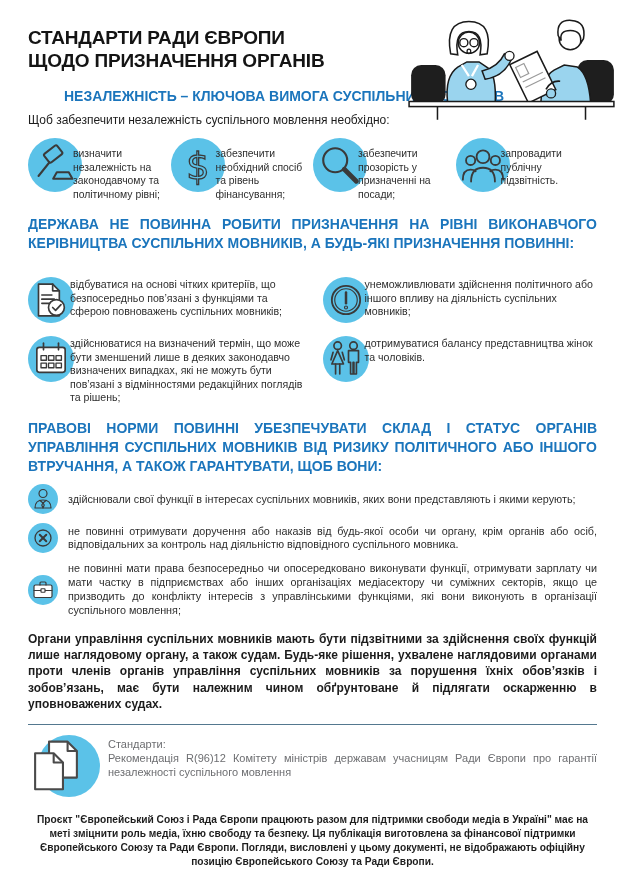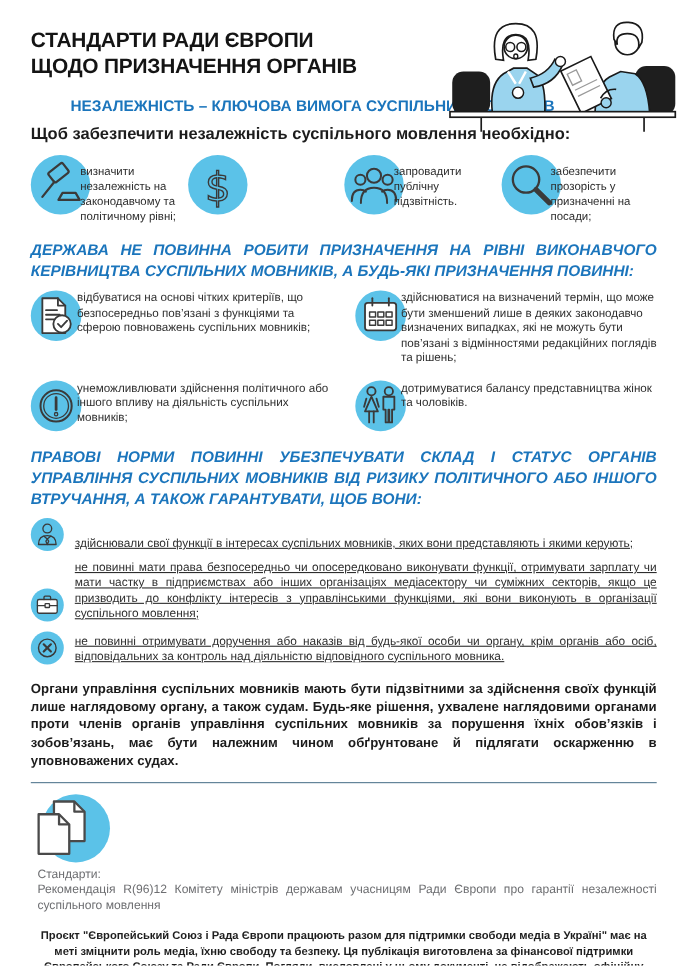--- a/index.html
+++ b/index.html
@@ -23,54 +23,54 @@
     text-transform: uppercase;
   }
   .illu { position: absolute; top: 8px; right: 4px; width: 218px; height: 114px; }
 
   
   .sec-head {
     color: #1b75bc; font-weight: bold; font-size: 14px;
     line-height: 1.35; text-align: justify;
   }
   .mt16 { margin-top: 15px; margin-left: 36px; }
-  .mt14 { margin-top: 14px; font-style: italic; }
-  .subtitle { font-size: 15px; font-weight: bold; color: #1c1c1c; margin-top: 7px; }
+  .mt14 { margin-top: 14px; }
+  .subtitle { font-size: 12px; font-weight: normal; color: #1c1c1c; margin-top: 7px; }
 
   
   .circle {
     border-radius: 50%; background: #5bc2e8;
     display: flex; align-items: center; justify-content: center;
     flex: none;
   }
   .c54 { width: 54px; height: 54px; }
   .c46 { width: 46px; height: 46px; }
   .c30 { width: 30px; height: 30px; }
   .c62 { width: 62px; height: 62px; }
 
   
   .row4 { display: flex; gap: 1px; margin-top: 11px; }
   .row4 .item { flex: 1; display: flex; align-items: flex-start; }
   .row4 .txt { font-size: 10.4px; line-height: 1.3; margin-left: -9px; margin-top: 9px; color: #2e2e2e; }
 
   
-  .grid2 { display: grid; grid-template-columns: 1fr 1fr; column-gap: 20px; row-gap: 13px; margin-top: 8px; }
+  .grid2 { display: grid; grid-template-columns: 1fr 1fr; column-gap: 20px; row-gap: 13px; margin-top: 24px; }
   .grid2 .item { display: flex; align-items: flex-start; }
   .grid2 .txt { font-size: 10.6px; line-height: 1.28; margin-left: -4px; margin-top: 1px; }
 
   
-  .sitem { display: flex; align-items: flex-end; margin-top: 9px; text-decoration: underline; }
+  .sitem { display: flex; align-items: center; margin-top: 9px; }
   .sitem .txt { font-size: 10.8px; line-height: 1.27; margin-left: 10px; text-align: justify; }
 
   .bold-par { font-size: 12px; font-weight: bold; color: #1c1c1c; text-align: justify; line-height: 1.34; margin-top: 14px; }
 
   .divider { border: none; border-top: 1.5px solid #54788f; margin-top: 12px; }
 
   
-  .stands { display: flex; align-items: flex-start; margin-top: 10px; flex-direction: column; }
+  .stands { display: flex; align-items: flex-start; margin-top: 10px; }
   .stands-iconwrap { position: relative; width: 74px; height: 64px; flex: none; }
   .stands-iconwrap .circle { position: absolute; left: 10px; top: 0; }
   .stands-iconwrap svg.pages { position: absolute; left: 0; top: 2px; }
   .stands .txt { color: #6d6e71; font-size: 11px; line-height: 1.3; margin-left: 6px; text-align: justify; margin-top: 2px; }
 
   .disclaimer { font-size: 10.2px; font-weight: bold; color: #1e1e1e; text-align: center; line-height: 1.38; margin-top: 14px; padding: 0 4px; }
 
   svg.ic { display: block; }
 </style>
 </head>
@@ -132,46 +132,47 @@
           </svg>
         </div>
         <div class="txt">визначити незалежність на законодавчому та політичному рівні;</div>
       </div>
       <div class="item">
         <div class="circle c54">
           <svg class="ic" width="44" height="44" viewBox="0 0 48 48">
             <text x="24" y="26" text-anchor="middle" dominant-baseline="central" font-size="40" font-family="DejaVu Sans, sans-serif" fill="none" stroke="#3a3a3a" stroke-width="1.4">$</text>
           </svg>
         </div>
+        <div class="txt">забезпечити необхідний спосіб та рівень фінансування;</div>
+      </div>
+      <div class="item">
+        <div class="circle c54">
+          <svg class="ic" width="46" height="46" viewBox="0 0 48 48">
+            <g fill="none" stroke="#3a3a3a" stroke-linecap="round">
+              <circle cx="19" cy="19" r="12.5" stroke-width="2.2"></circle>
+              <line x1="28.5" y1="28.5" x2="41" y2="41" stroke-width="5"></line>
+            </g>
+          </svg>
+        </div>
+        <div class="txt">забезпечити прозорість у призначенні на посади;</div>
       </div>
       <div class="item">
         <div class="circle c54">
           <svg class="ic" width="44" height="44" viewBox="0 0 48 48">
             <g fill="none" stroke="#3a3a3a" stroke-width="2" stroke-linecap="round">
               <circle cx="10.5" cy="19" r="5"></circle>
               <path d="M2 40 q0 -11 8.5 -11 q3.5 0 5.5 1.8"></path>
               <circle cx="37.5" cy="19" r="5"></circle>
               <path d="M46 40 q0 -11 -8.5 -11 q-3.5 0 -5.5 1.8"></path>
               <circle cx="24" cy="15" r="7"></circle>
               <path d="M11 42 q0 -15 13 -15 q13 0 13 15"></path>
             </g>
           </svg>
         </div>
         <div class="txt">запровадити публічну підзвітність.</div>
-      </div>
-      <div class="item">
-        <div class="circle c54">
-          <svg class="ic" width="46" height="46" viewBox="0 0 48 48">
-            <g fill="none" stroke="#3a3a3a" stroke-linecap="round">
-              <circle cx="19" cy="19" r="12.5" stroke-width="2.2"></circle>
-              <line x1="28.5" y1="28.5" x2="41" y2="41" stroke-width="5"></line>
-            </g>
-          </svg>
-        </div>
-        <div class="txt">забезпечити прозорість у призначенні на посади;</div>
       </div>
     </div>
 
     <div class="sec-head mt14">ДЕРЖАВА НЕ ПОВИННА РОБИТИ ПРИЗНАЧЕННЯ НА РІВНІ ВИКОНАВЧОГО КЕРІВНИЦТВА СУСПІЛЬНИХ МОВНИКІВ, А БУДЬ-ЯКІ ПРИЗНАЧЕННЯ ПОВИННІ:</div>
 
     <div class="grid2">
       <div class="item">
         <div class="circle c46">
           <svg class="ic" width="40" height="40" viewBox="0 0 48 48">
             <g stroke="#3a3a3a" stroke-width="2" stroke-linecap="round" stroke-linejoin="round">
@@ -179,20 +180,33 @@
               <path d="M26 5 v8 h8" fill="none"></path>
               <line x1="13" y1="18" x2="25" y2="18"></line>
               <line x1="13" y1="23" x2="28" y2="23"></line>
               <line x1="13" y1="28" x2="28" y2="28"></line>
               <circle cx="30.5" cy="33" r="9.5" fill="#fff"></circle>
               <path d="M26 33 l3.5 3.5 l6.5 -7" fill="none"></path>
             </g>
           </svg>
         </div>
         <div class="txt">відбуватися на основі чітких критеріїв, що безпосередньо пов’язані з функціями та сферою повноважень суспільних мовників;</div>
+      </div>
+      <div class="item">
+        <div class="circle c46">
+          <svg class="ic" width="40" height="40" viewBox="0 0 48 48">
+            <g fill="none" stroke="#3a3a3a" stroke-linecap="round">
+              <circle cx="24" cy="24" r="17" stroke-width="2.2"></circle>
+              <circle cx="24" cy="24" r="13.5" stroke-width="1.4"></circle>
+              <line x1="24" y1="15" x2="24" y2="28" stroke-width="3"></line>
+              <circle cx="24" cy="33" r="1.8" stroke-width="1.4"></circle>
+            </g>
+          </svg>
+        </div>
+        <div class="txt">унеможливлювати здійснення політичного або іншого впливу на діяльність суспільних мовників;</div>
       </div>
       <div class="item">
         <div class="circle c46">
           <svg class="ic" width="40" height="40" viewBox="0 0 48 48">
             <g stroke="#3a3a3a" stroke-width="2" stroke-linecap="round" stroke-linejoin="round">
               <rect x="7" y="10" width="34" height="30" rx="3" fill="#fff"></rect>
               <line x1="15" y1="5" x2="15" y2="13"></line>
               <line x1="33" y1="5" x2="33" y2="13"></line>
               <g fill="#fff" stroke-width="1.6">
                 <rect x="12" y="20" width="6.5" height="5.5"></rect>
@@ -203,33 +217,20 @@
                 <rect x="30" y="29" width="6.5" height="5.5"></rect>
               </g>
             </g>
           </svg>
         </div>
         <div class="txt">здійснюватися на визначений термін, що може бути зменшений лише в деяких законодавчо визначених випадках, які не можуть бути пов’язані з відмінностями редакційних поглядів та рішень;</div>
       </div>
       <div class="item">
         <div class="circle c46">
           <svg class="ic" width="40" height="40" viewBox="0 0 48 48">
-            <g fill="none" stroke="#3a3a3a" stroke-linecap="round">
-              <circle cx="24" cy="24" r="17" stroke-width="2.2"></circle>
-              <circle cx="24" cy="24" r="13.5" stroke-width="1.4"></circle>
-              <line x1="24" y1="15" x2="24" y2="28" stroke-width="3"></line>
-              <circle cx="24" cy="33" r="1.8" stroke-width="1.4"></circle>
-            </g>
-          </svg>
-        </div>
-        <div class="txt">унеможливлювати здійснення політичного або іншого впливу на діяльність суспільних мовників;</div>
-      </div>
-      <div class="item">
-        <div class="circle c46">
-          <svg class="ic" width="40" height="40" viewBox="0 0 48 48">
             <g fill="none" stroke="#3a3a3a" stroke-width="2" stroke-linecap="round" stroke-linejoin="round">
               <circle cx="14" cy="8" r="4.5"></circle>
               <path d="M14 14 l-7 16 h14 z"></path>
               <line x1="11.5" y1="30" x2="11.5" y2="42"></line>
               <line x1="16.5" y1="30" x2="16.5" y2="42"></line>
               <line x1="8.5" y1="16" x2="6" y2="25"></line>
               <line x1="19.5" y1="16" x2="22" y2="25"></line>
               <circle cx="33" cy="8" r="4.5"></circle>
               <path d="M27 14 h12 v14 h-2.5 v14 h-3 v-14 h-1 v14 h-3 v-14 H27 z"></path>
             </g>
@@ -251,42 +252,42 @@
               <path d="M18 27 l6 5 6 -5"></path>
               <path d="M24 32 l-2.5 4 2.5 6 2.5 -6 z"></path>
             </g>
           </svg>
         </div>
         <div class="txt">здійснювали свої функції в інтересах суспільних мовників, яких вони представляють і якими керують;</div>
       </div>
       <div class="sitem">
         <div class="circle c30">
           <svg class="ic" width="24" height="24" viewBox="0 0 48 48">
+            <g fill="none" stroke="#3a3a3a" stroke-linecap="round">
+              <circle cx="24" cy="24" r="16" stroke-width="2.6"></circle>
+              <line x1="17.5" y1="17.5" x2="30.5" y2="30.5" stroke-width="4"></line>
+              <line x1="30.5" y1="17.5" x2="17.5" y2="30.5" stroke-width="4"></line>
+            </g>
+          </svg>
+        </div>
+        <div class="txt">не повинні отримувати доручення або наказів від будь-якої особи чи органу, крім органів або осіб, відповідальних за контроль над діяльністю відповідного суспільного мовника.</div>
+      </div>
+      <div class="sitem">
+        <div class="circle c30">
+          <svg class="ic" width="24" height="24" viewBox="0 0 48 48">
             <g stroke="#3a3a3a" stroke-width="2.4" stroke-linecap="round" stroke-linejoin="round">
               <rect x="6" y="14" width="36" height="25" rx="3" fill="#fff"></rect>
               <path d="M18 14 v-4 q0 -2 2 -2 h8 q2 0 2 2 v4" fill="none"></path>
               <line x1="6" y1="25" x2="20" y2="25"></line>
               <line x1="28" y1="25" x2="42" y2="25"></line>
               <rect x="20" y="21.5" width="8" height="7" rx="1" fill="#fff"></rect>
             </g>
           </svg>
         </div>
         <div class="txt">не повинні мати права безпосередньо чи опосередковано виконувати функції, отримувати зарплату чи мати частку в підприємствах або інших організаціях медіасектору чи суміжних секторів, якщо це призводить до конфлікту інтересів з управлінськими функціями, які вони виконують в організації суспільного мовлення;</div>
-      </div>
-      <div class="sitem">
-        <div class="circle c30">
-          <svg class="ic" width="24" height="24" viewBox="0 0 48 48">
-            <g fill="none" stroke="#3a3a3a" stroke-linecap="round">
-              <circle cx="24" cy="24" r="16" stroke-width="2.6"></circle>
-              <line x1="17.5" y1="17.5" x2="30.5" y2="30.5" stroke-width="4"></line>
-              <line x1="30.5" y1="17.5" x2="17.5" y2="30.5" stroke-width="4"></line>
-            </g>
-          </svg>
-        </div>
-        <div class="txt">не повинні отримувати доручення або наказів від будь-якої особи чи органу, крім органів або осіб, відповідальних за контроль над діяльністю відповідного суспільного мовника.</div>
       </div>
     </div>
 
     <div class="bold-par">Органи управління суспільних мовників мають бути підзвітними за здійснення своїх функцій лише наглядовому органу, а також судам. Будь-яке рішення, ухвалене наглядовими органами проти членів органів управління суспільних мовників за порушення їхніх обов’язків і зобов’язань, має бути належним чином обґрунтоване й підлягати оскарженню в уповноважених судах.</div>
 
     <hr class="divider">
 
     <div class="stands">
       <div class="stands-iconwrap">
         <div class="circle c62"></div>

